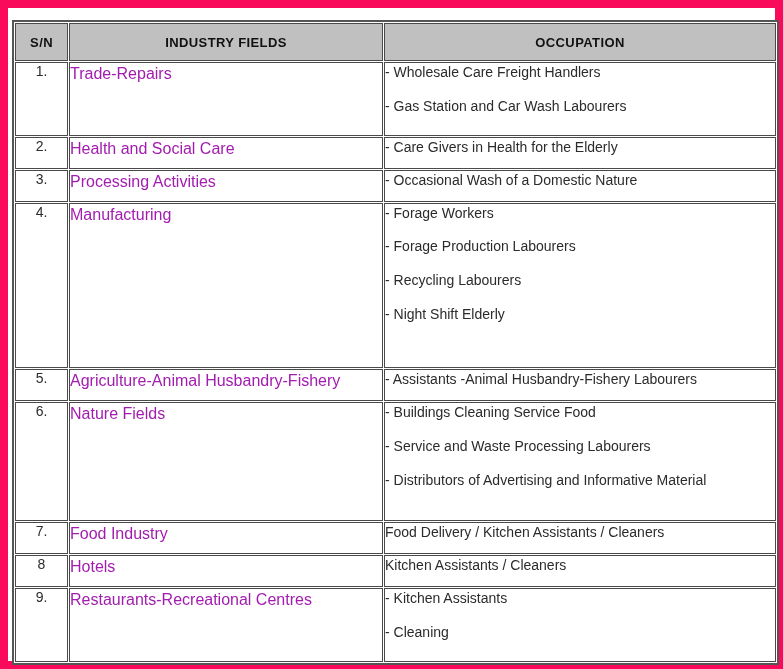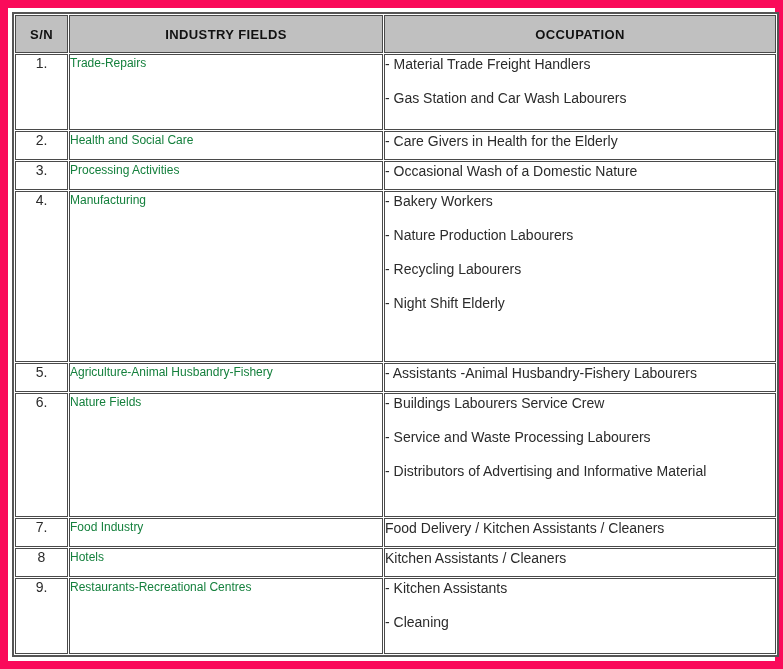--- a/index.html
+++ b/index.html
@@ -34,20 +34,21 @@
 
   
   table.data-table {
     width: 100%;
     height: 100%;
     border-collapse: separate;
     border-spacing: 1px;
     border: 2px solid #555555;
     background: #ffffff;
     table-layout: fixed;
+    margin-top: 8px;
   }
 
   table.data-table th,
   table.data-table td {
     border: 1px solid #4a4a4a;
     background: #ffffff;
     vertical-align: top;
     padding: 0;
   }
 
@@ -68,22 +69,22 @@
   col.col-occ     { width: 392px; }
 
   .cell-sn {
     text-align: center;
     font-size: 14px;
     color: #2b2b2b;
     padding: 9px 10px 8px 0;
   }
 
   .cell-field {
-    font-size: 12px;
-    color: #15803d;
+    font-size: 16px;
+    color: #a21caf;
     padding: 9px 6px 8px 6px;
     line-height: 1.35;
   }
 
   .cell-occ {
     font-size: 14px;
     color: #2b2b2b;
     padding: 9px 6px 8px 5px;
     line-height: 1.35;
   }
@@ -123,21 +124,21 @@
           <th>INDUSTRY FIELDS</th>
           <th>OCCUPATION</th>
         </tr>
       </thead>
       <tbody id="table-body">
           <tr>
             <td class="cell-sn">1.</td>
             <td class="cell-field">Trade-Repairs</td>
             <td class="cell-occ">
               <ul class="occ-list">
-                <li>- Material Trade Freight Handlers</li>
+                <li>- Wholesale Care Freight Handlers</li>
                 <li>- Gas Station and Car Wash Labourers</li>
               </ul>
             </td>
           </tr>
           <tr>
             <td class="cell-sn">2.</td>
             <td class="cell-field">Health and Social Care</td>
             <td class="cell-occ">
               <ul class="occ-list tight">
                 <li>- Care Givers in Health for the Elderly</li>
@@ -151,42 +152,42 @@
               <ul class="occ-list tight">
                 <li>- Occasional Wash of a Domestic Nature</li>
               </ul>
             </td>
           </tr>
           <tr>
             <td class="cell-sn">4.</td>
             <td class="cell-field">Manufacturing</td>
             <td class="cell-occ">
               <ul class="occ-list">
-                <li>- Bakery Workers</li>
-                <li>- Nature Production Labourers</li>
+                <li>- Forage Workers</li>
+                <li>- Forage Production Labourers</li>
                 <li>- Recycling Labourers</li>
                 <li>- Night Shift Elderly</li>
               </ul>
             </td>
           </tr>
           <tr>
             <td class="cell-sn">5.</td>
             <td class="cell-field">Agriculture-Animal Husbandry-Fishery</td>
             <td class="cell-occ">
               <ul class="occ-list tight">
                 <li>- Assistants -Animal Husbandry-Fishery Labourers</li>
               </ul>
             </td>
           </tr>
           <tr>
             <td class="cell-sn">6.</td>
             <td class="cell-field">Nature Fields</td>
             <td class="cell-occ">
               <ul class="occ-list">
-                <li>- Buildings Labourers Service Crew</li>
+                <li>- Buildings Cleaning Service Food</li>
                 <li>- Service and Waste Processing Labourers</li>
                 <li>- Distributors of Advertising and Informative Material</li>
               </ul>
             </td>
           </tr>
           <tr>
             <td class="cell-sn">7.</td>
             <td class="cell-field">Food Industry</td>
             <td class="cell-occ">
               <ul class="occ-list tight">

